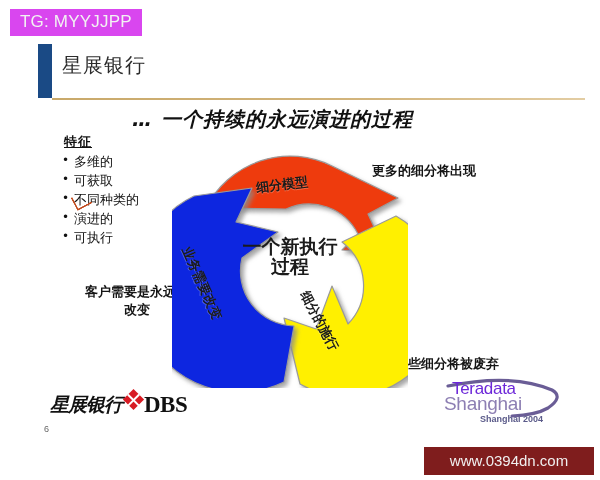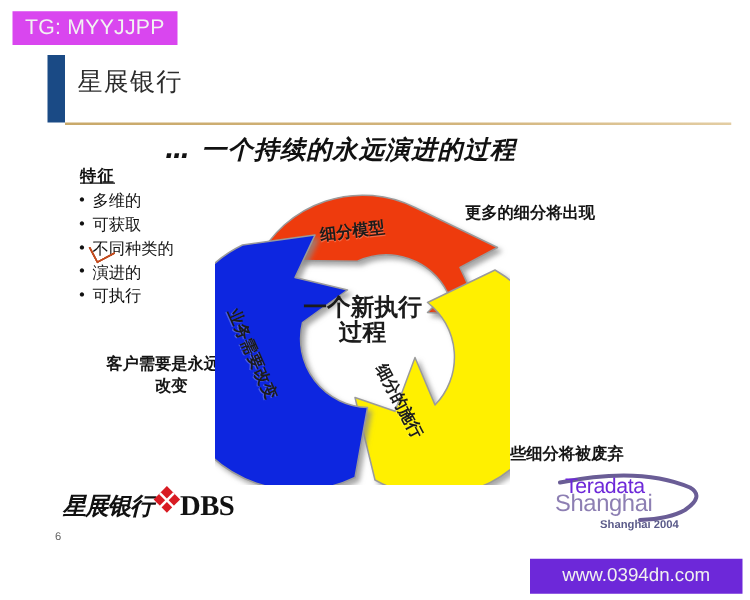--- a/index.html
+++ b/index.html
@@ -28,21 +28,21 @@
     letter-spacing: .2px;
     line-height: 22px;
     white-space: nowrap;
   }
   #tag-bottom {
     position: absolute;
     left: 424px;
     top: 447px;
     width: 170px;
     height: 28px;
-    background: #6d28d9;
+    background: #7f1d1d;
     color: #f0f0f0;
     font-size: 15px;
     line-height: 28px;
     text-align: center;
     white-space: nowrap;
   }
 
   
   #title-bar {
     position: absolute;

